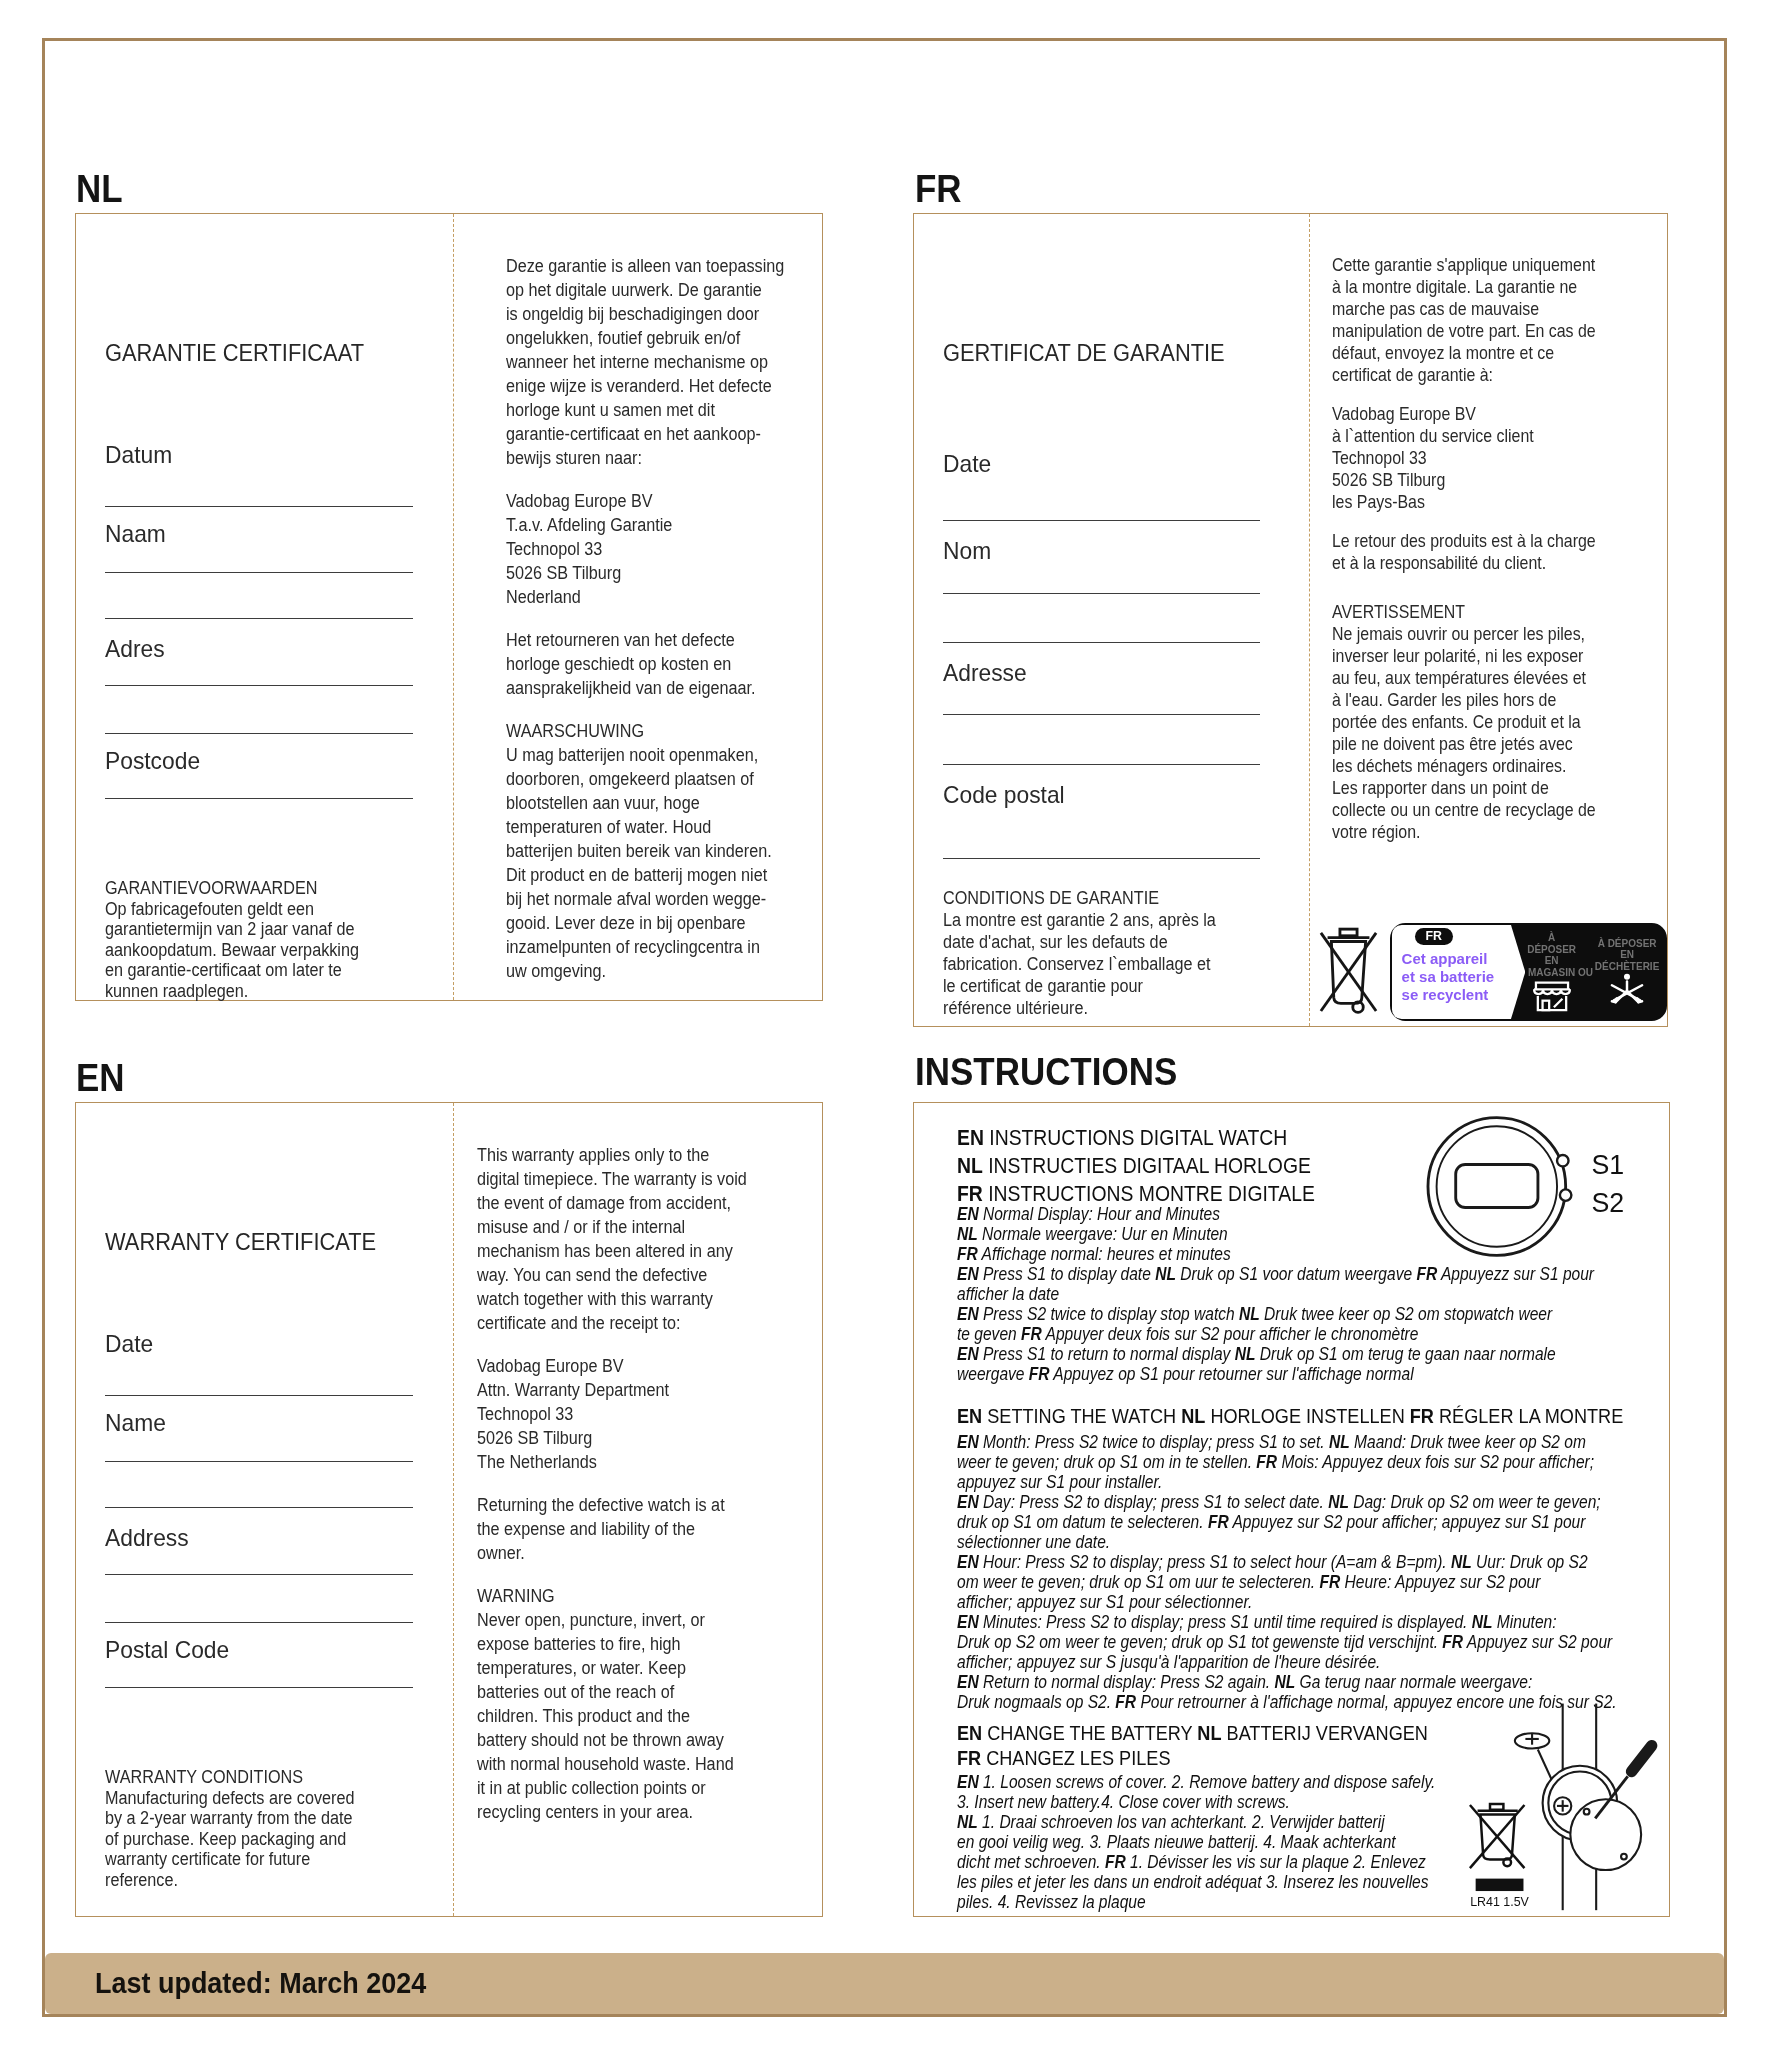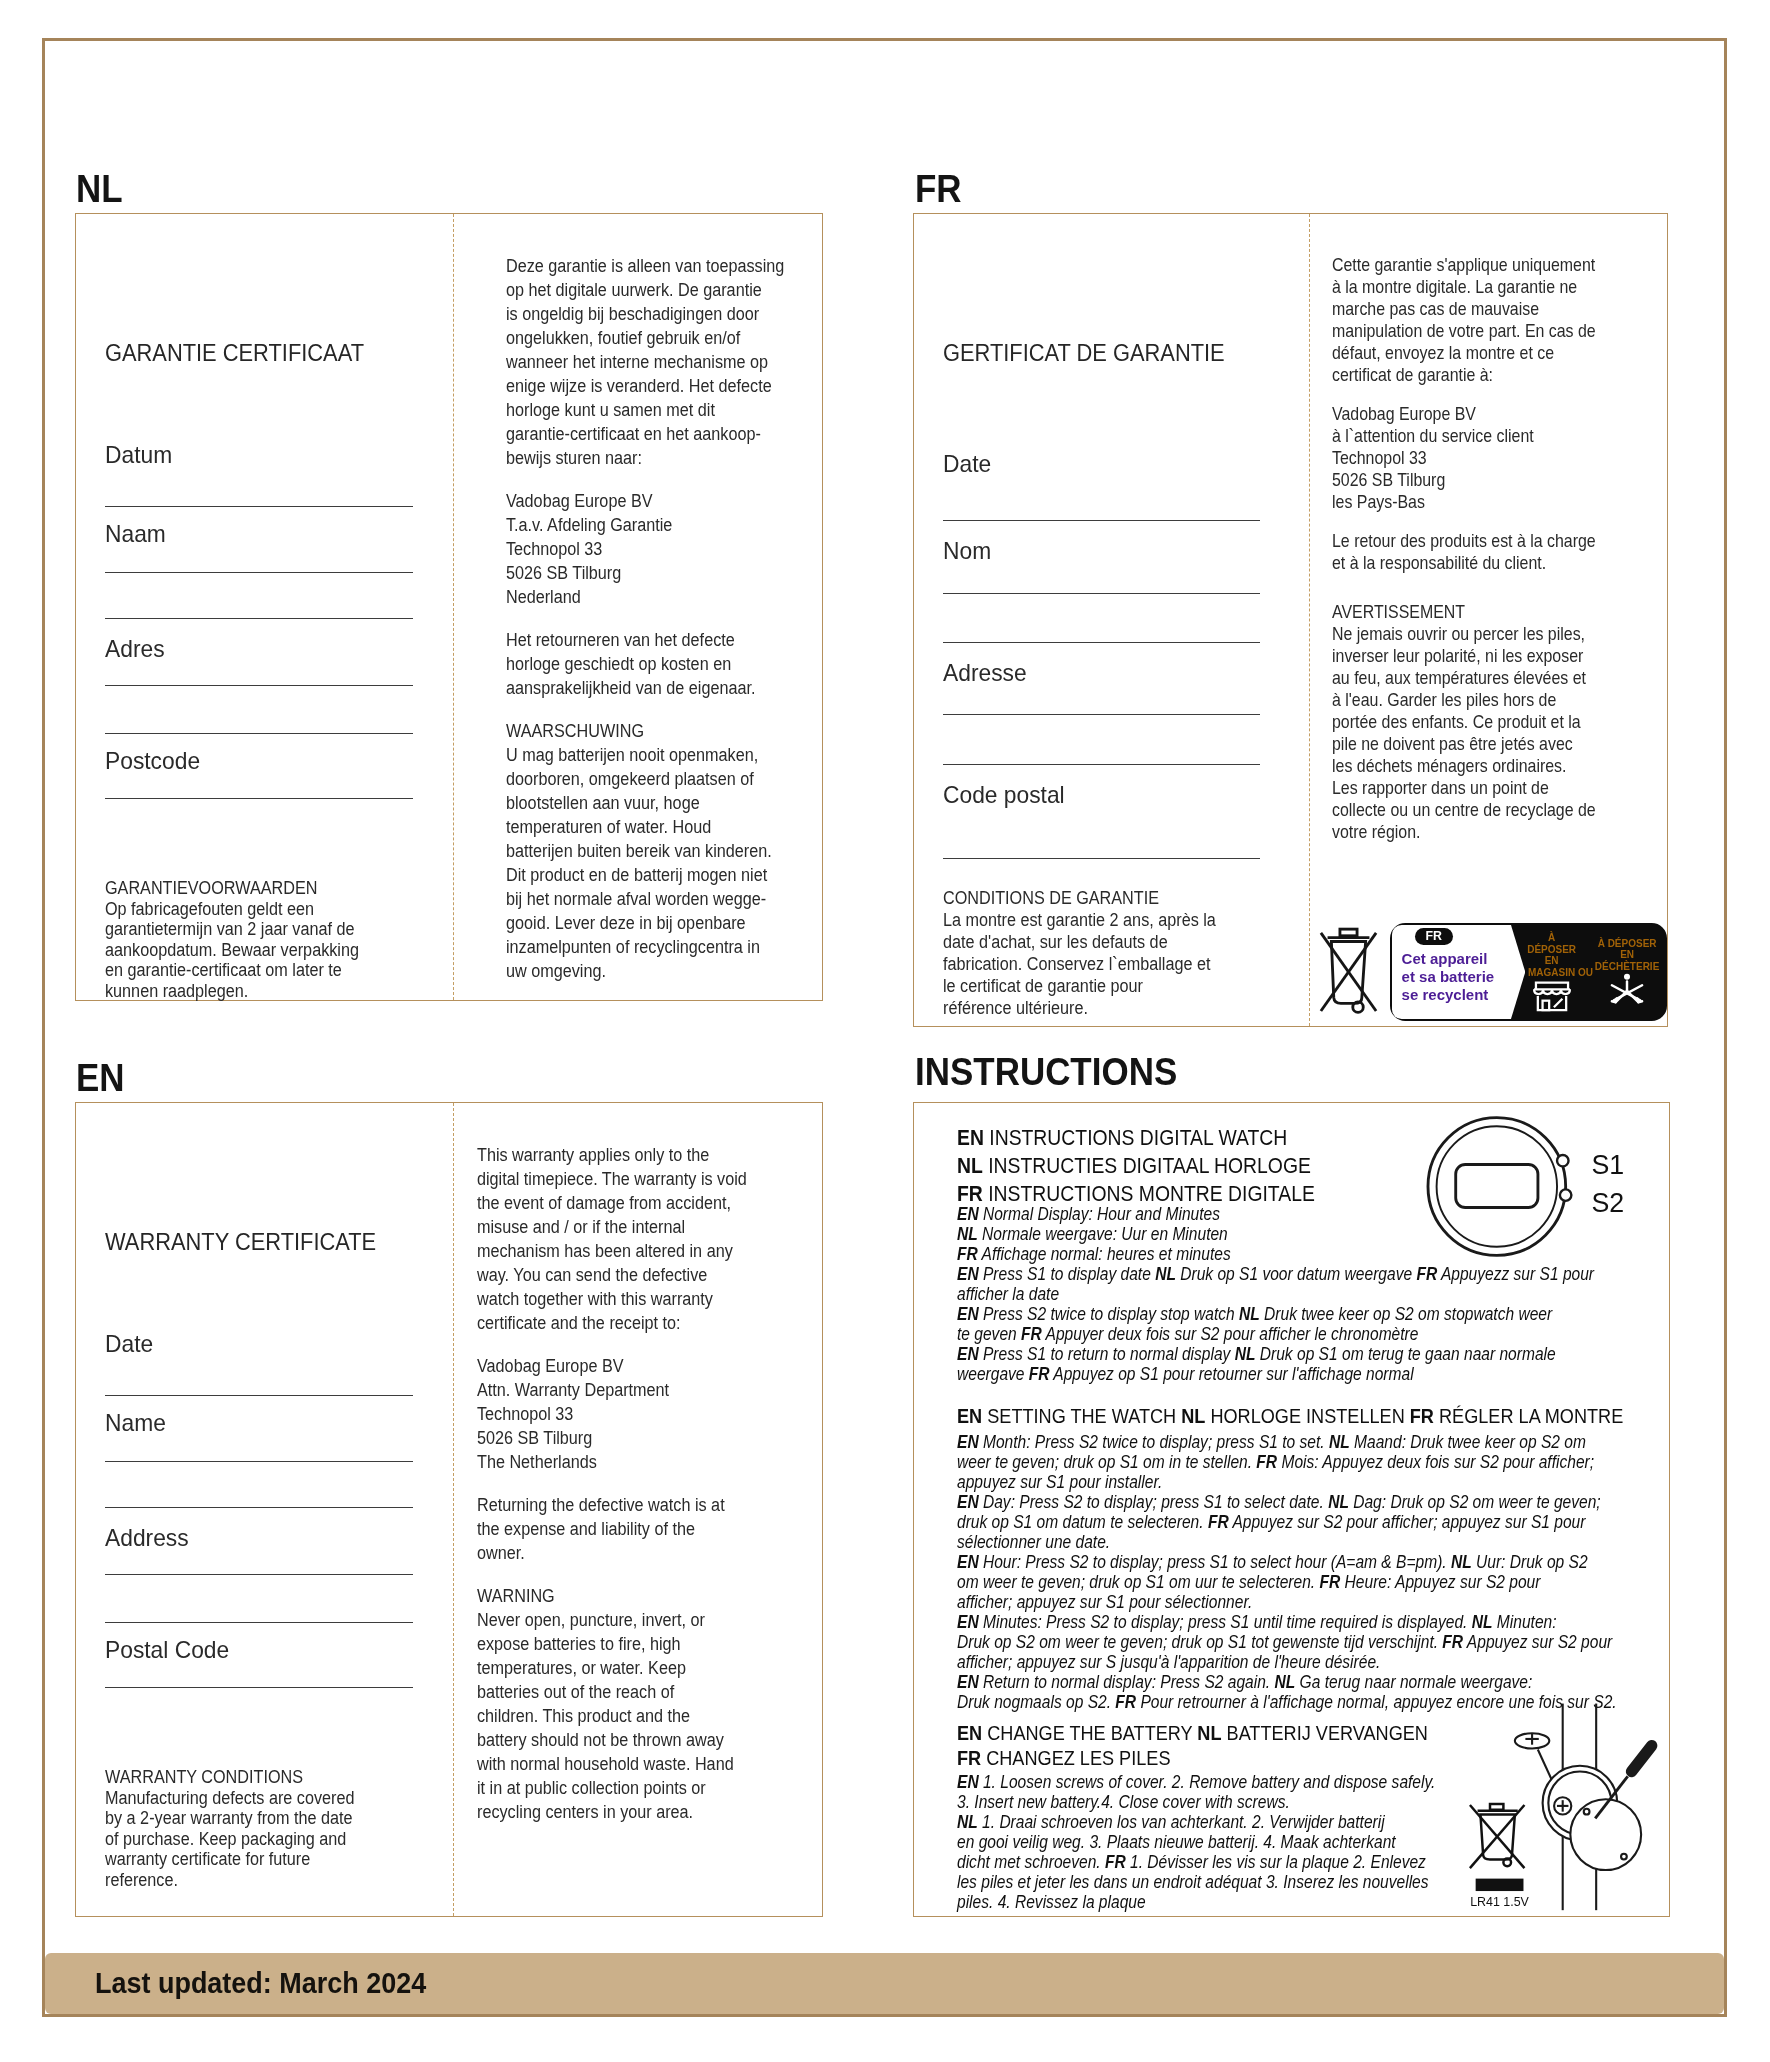--- a/index.html
+++ b/index.html
@@ -43,23 +43,23 @@
   .iblock b{font-weight:bold;}
   svg text{font-family:"Liberation Sans",sans-serif;}
   
   .fr-bin{position:absolute;}
   .badge{position:absolute;display:flex;background:#0d0d0d;border-radius:15.3px;border:2.9px solid #0d0d0d;}
   .badge-left{position:relative;width:117px;background:#fff;border-radius:9.6px;
         clip-path:polygon(0 0,calc(100% - 14.3px) 0,100% 50%,calc(100% - 14.3px) 100%,0 100%);
         padding:25px 23px 5.7px 9.6px;}
   .fr-pill{position:absolute;top:2.9px;left:23px;background:#0d0d0d;color:#fff;font-size:12.4px;
         font-weight:bold;padding:1px 10.5px 1.9px;border-radius:10.5px;}
-  .claim{font-weight:bold;font-size:15px;line-height:16.3px;white-space:pre-line;color:#4c1d95;
+  .claim{font-weight:bold;font-size:15px;line-height:16.3px;white-space:pre-line;color:#8b5cf6;
         transform:scaleX(.95);transform-origin:0 0;}
-  .badge-right{flex:1;display:flex;align-items:center;justify-content:space-evenly;color:#a16207;
+  .badge-right{flex:1;display:flex;align-items:center;justify-content:space-evenly;color:#737373;
         padding:3.8px 5.7px 3.8px 1.9px;gap:1.9px;}
   .opt{display:flex;flex-direction:column;align-items:center;font-size:10px;font-weight:bold;
         text-align:center;line-height:11.5px;white-space:pre-line;}
   .or{font-size:10px;font-weight:bold;}
 </style>
 </head>
 <body>
 
 <div class="page">
 

